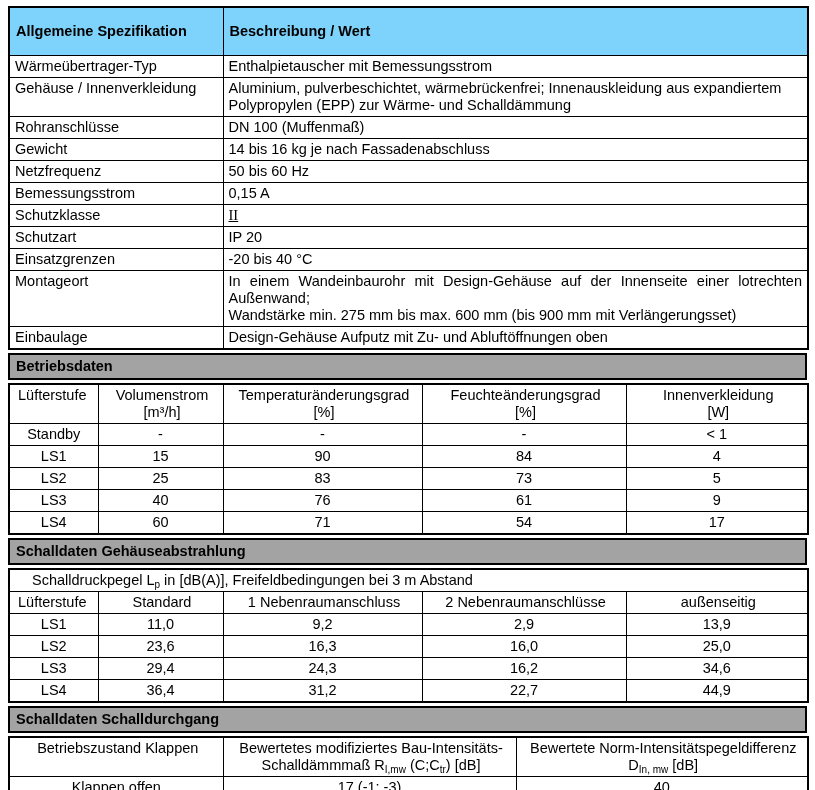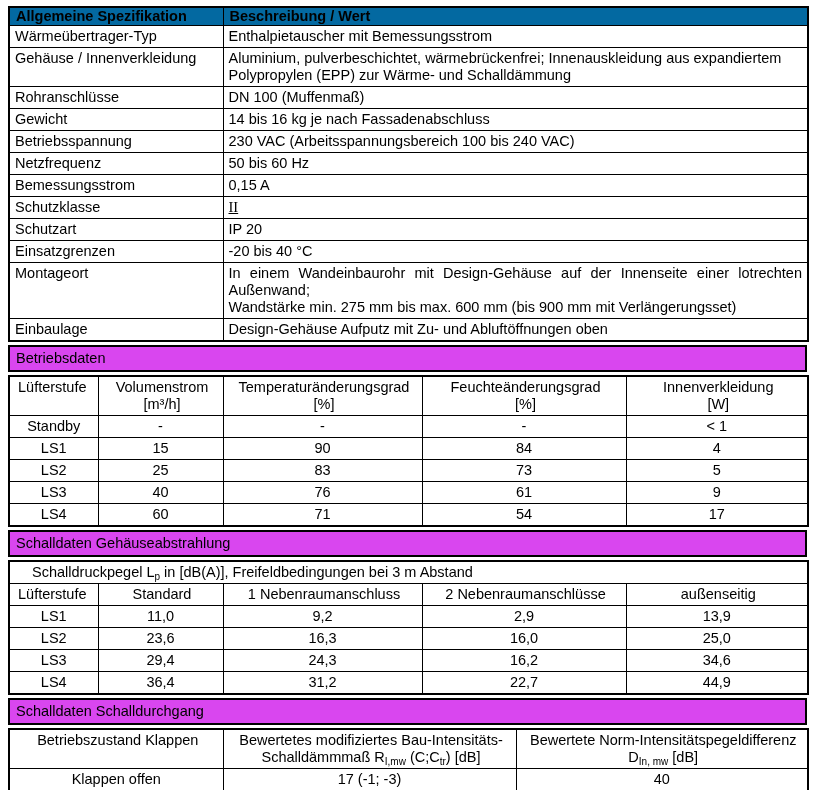--- a/index.html
+++ b/index.html
@@ -29,29 +29,29 @@
   td, th {
     border: 1px solid #000;
     padding: 2px 5px;
     vertical-align: top;
     font-weight: normal;
     text-align: left;
     overflow: hidden;
   }
   
   table.band td {
-    background: #d946ef;
-    font-weight: normal;
+    background: #a3a3a3;
+    font-weight: bold;
     padding: 3px 6px;
   }
   
   table.general td.hdr {
-    background: #0369a1;
+    background: #7dd3fc;
     font-weight: bold;
-    padding: 0 6px;
+    padding: 15px 6px;
   }
   td.serif-val { font-family: "Liberation Serif", serif; text-decoration: underline; }
   .just { text-align: justify; text-align-last: justify; }
   
   table.grid td.c { text-align: center; }
   table.grid td.c1 { text-align: center; }
   table.grid tr.gridhdr td { text-align: center; padding-left: 8px; }
   table.grid tr.gridhdr td.c1 { text-align: left; }
   td.note-cell { padding: 2px 22px; }
   sub {
@@ -84,24 +84,20 @@
   </tr>
   <tr>
     <td>Rohranschlüsse</td>
     <td>DN 100 (Muffenmaß)</td>
   </tr>
   <tr>
     <td>Gewicht</td>
     <td>14 bis 16 kg je nach Fassadenabschluss</td>
   </tr>
   <tr>
-    <td>Betriebsspannung</td>
-    <td>230 VAC (Arbeitsspannungsbereich 100 bis 240 VAC)</td>
-  </tr>
-  <tr>
     <td>Netzfrequenz</td>
     <td>50 bis 60 Hz</td>
   </tr>
   <tr>
     <td>Bemessungsstrom</td>
     <td>0,15 A</td>
   </tr>
   <tr>
     <td>Schutzklasse</td>
     <td class="serif-val">II</td>

